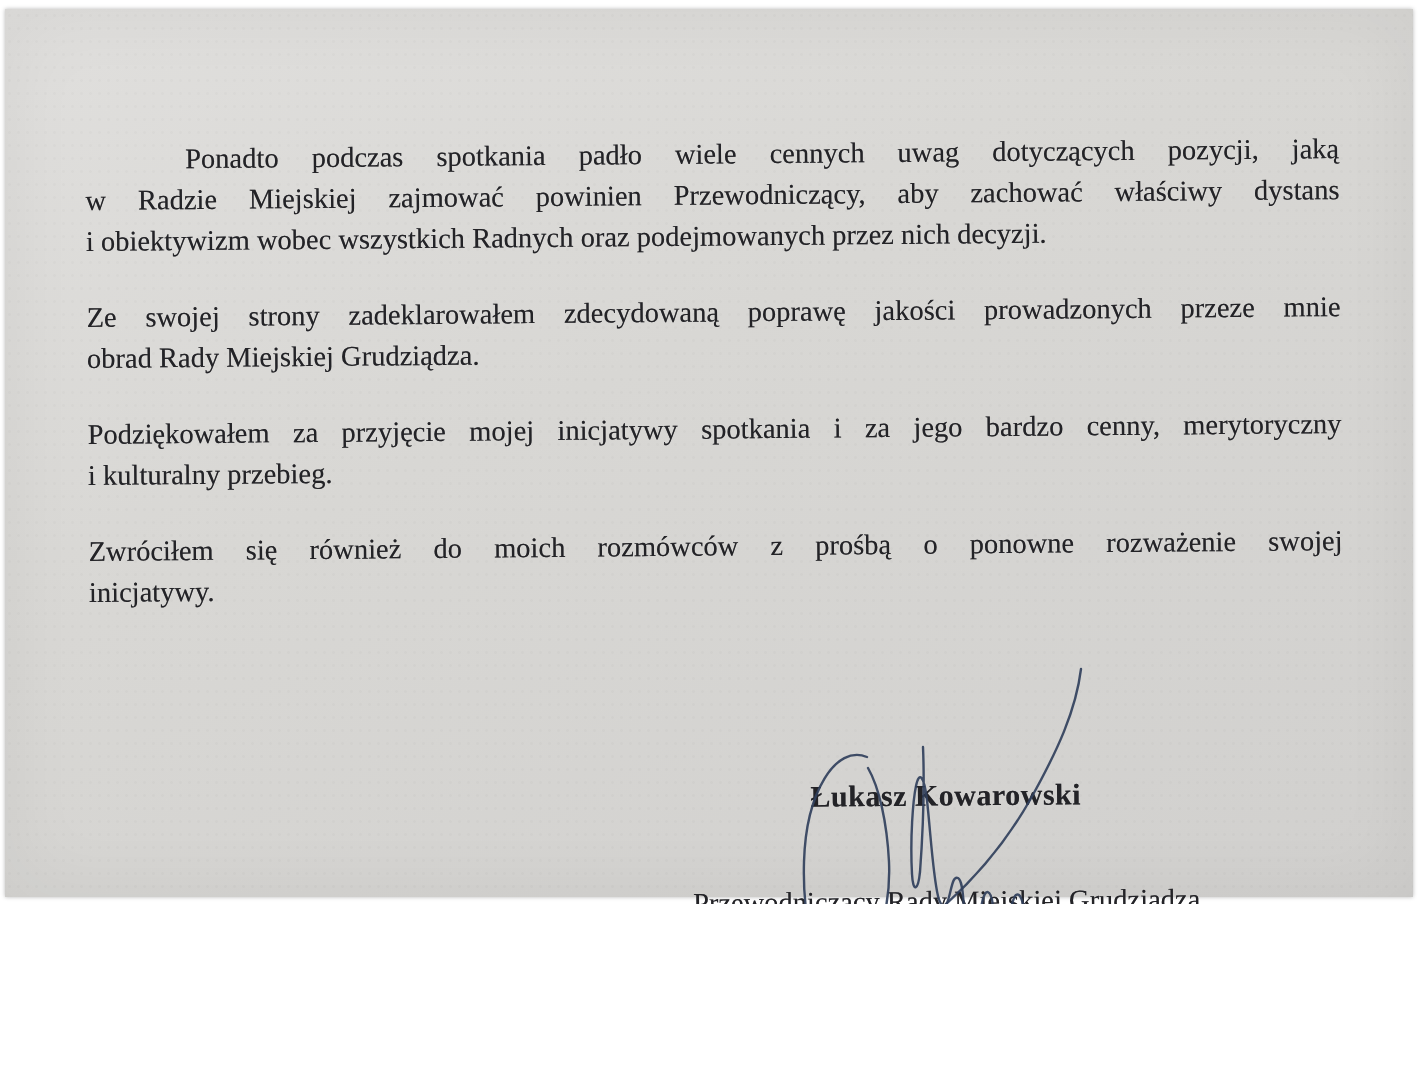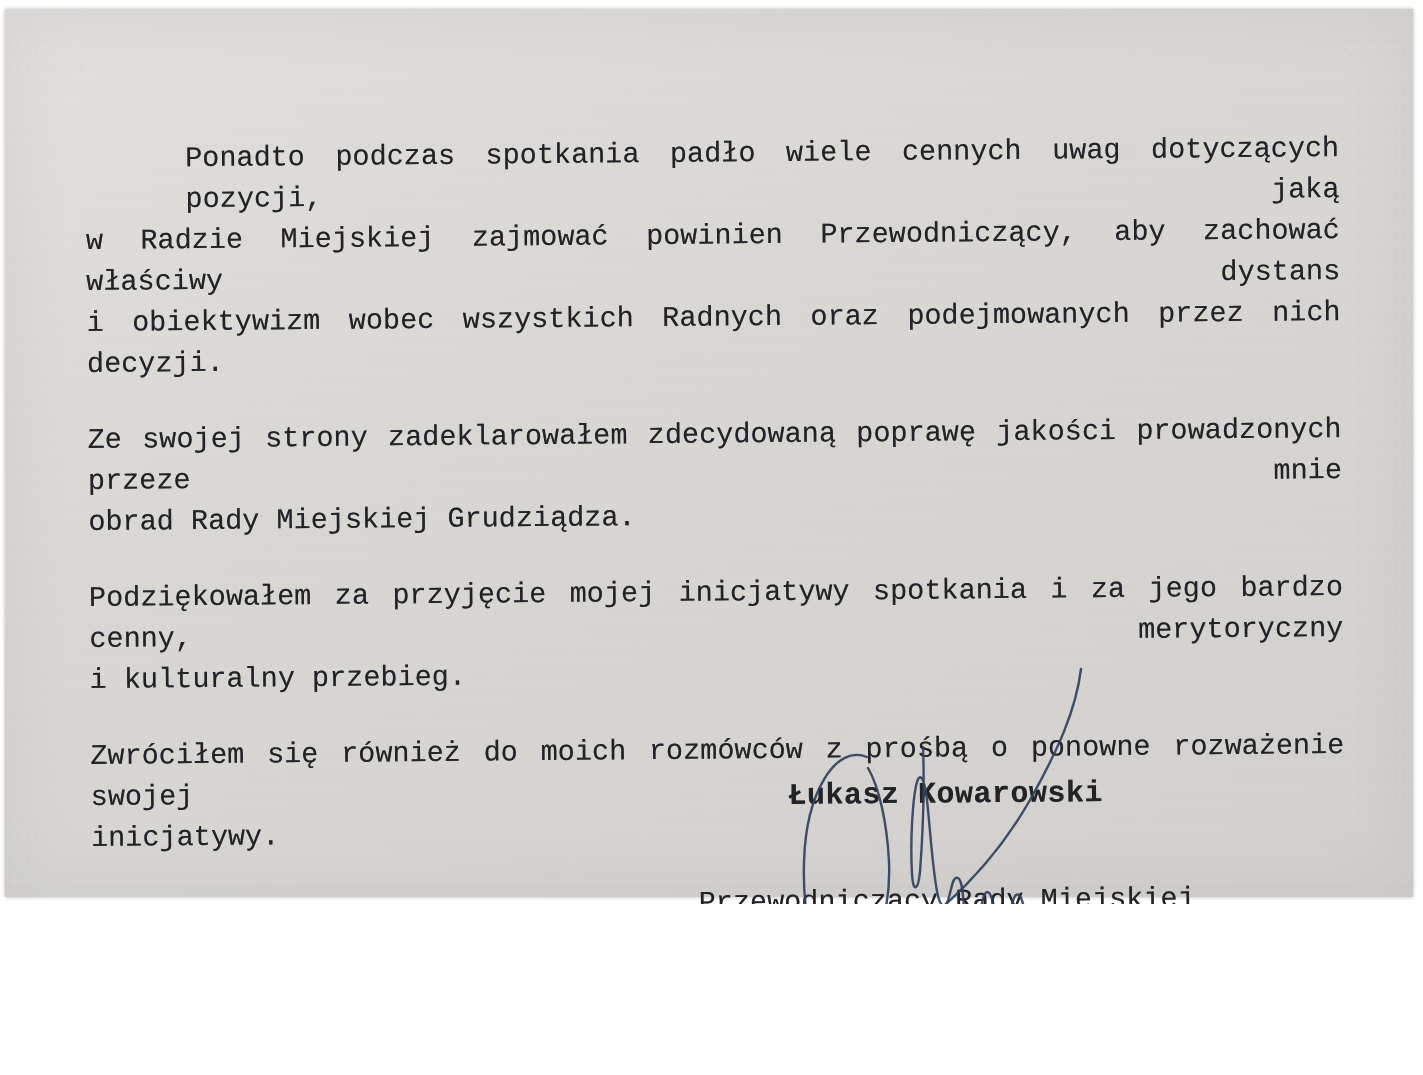--- a/index.html
+++ b/index.html
@@ -12,21 +12,20 @@
     font-family: "Liberation Serif", serif;
     overflow: hidden;
   }
 
   .scan {
     position: relative;
     width: 1423px;
     height: 904px;
     background: var(--scan-bg, #ffffff);
     overflow: hidden;
-    font-family: Liberation Mono, monospace;
   }
 
   
   .paper {
     position: absolute;
     left: 5px;
     top: 9px;
     right: 10px;
     bottom: 7px;
     background: linear-gradient(155deg,

